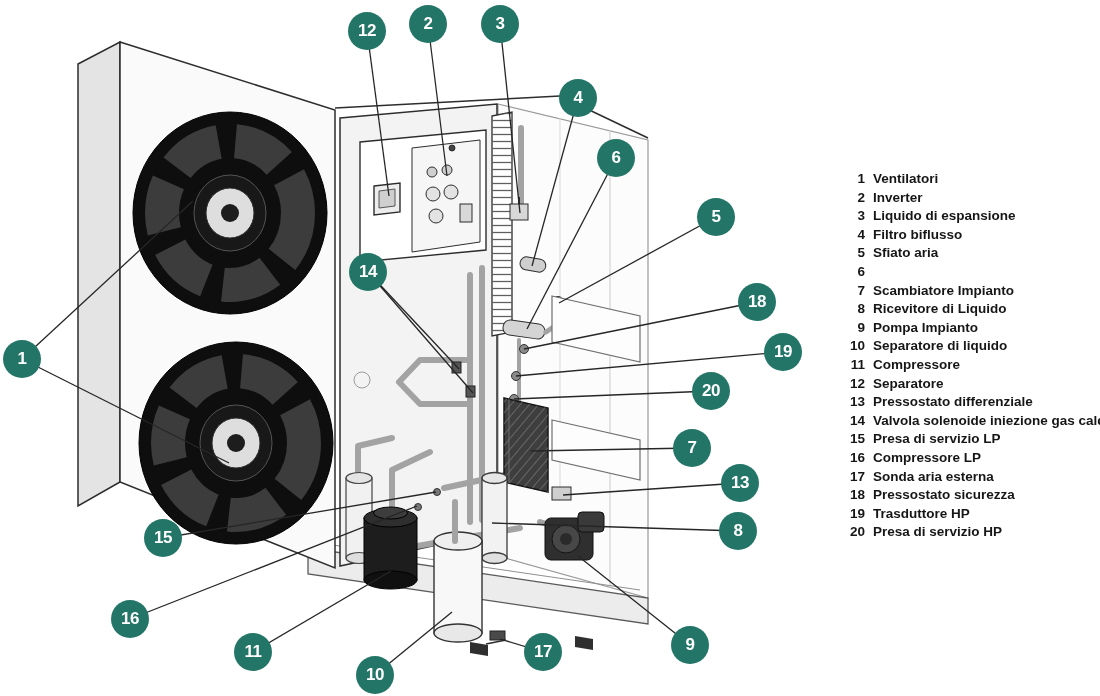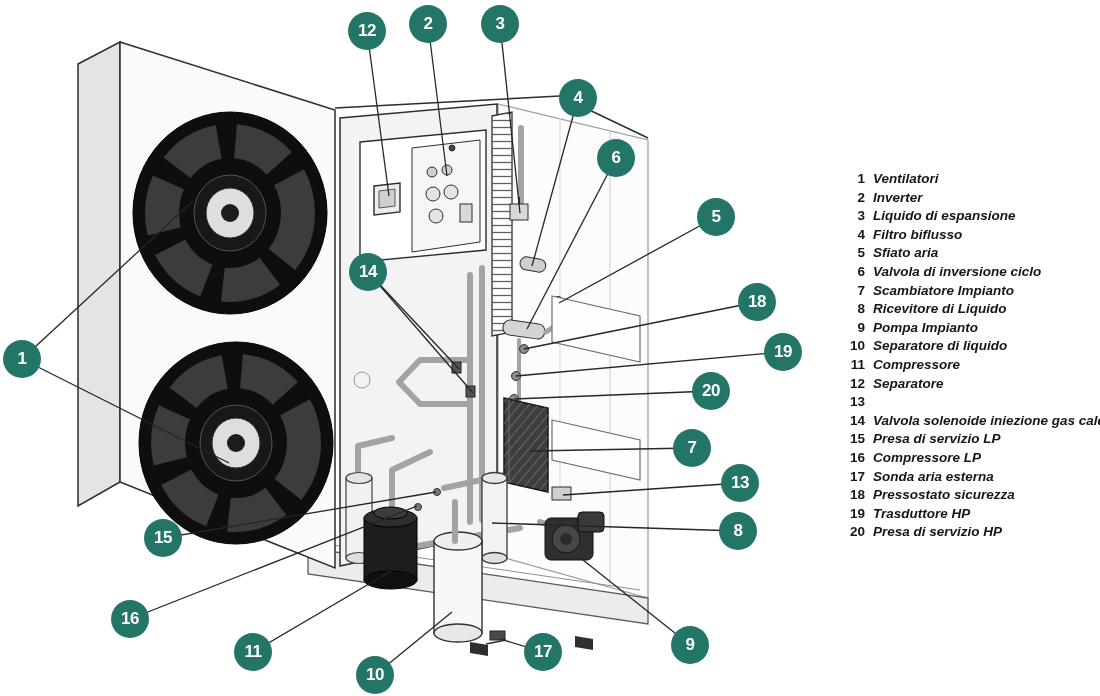--- a/index.html
+++ b/index.html
@@ -52,21 +52,20 @@
     line-height: 18.6px;
     white-space: nowrap;
   }
   .legend-num {
     flex: 0 0 20px;
     width: 20px;
     text-align: right;
   }
   .legend-label {
     padding-left: 8px;
-    font-style: italic;
   }
 </style>
 </head>
 <body>
 
 <div class="page">
 
   <svg class="illustration" viewBox="0 0 1100 696">
     <defs>
       <pattern id="rungs" width="6" height="7" patternUnits="userSpaceOnUse">
@@ -295,21 +294,20 @@
       <div class="legend-row">
         <span class="legend-num">4</span>
         <span class="legend-label">Filtro biflusso</span>
       </div>
       <div class="legend-row">
         <span class="legend-num">5</span>
         <span class="legend-label">Sfiato aria</span>
       </div>
       <div class="legend-row">
         <span class="legend-num">6</span>
-        <span class="legend-label">Valvola di inversione ciclo</span>
       </div>
       <div class="legend-row">
         <span class="legend-num">7</span>
         <span class="legend-label">Scambiatore Impianto</span>
       </div>
       <div class="legend-row">
         <span class="legend-num">8</span>
         <span class="legend-label">Ricevitore di Liquido</span>
       </div>
       <div class="legend-row">
@@ -323,20 +321,21 @@
       <div class="legend-row">
         <span class="legend-num">11</span>
         <span class="legend-label">Compressore</span>
       </div>
       <div class="legend-row">
         <span class="legend-num">12</span>
         <span class="legend-label">Separatore</span>
       </div>
       <div class="legend-row">
         <span class="legend-num">13</span>
+        <span class="legend-label">Pressostato differenziale</span>
       </div>
       <div class="legend-row">
         <span class="legend-num">14</span>
         <span class="legend-label">Valvola solenoide iniezione gas caldo</span>
       </div>
       <div class="legend-row">
         <span class="legend-num">15</span>
         <span class="legend-label">Presa di servizio LP</span>
       </div>
       <div class="legend-row">

